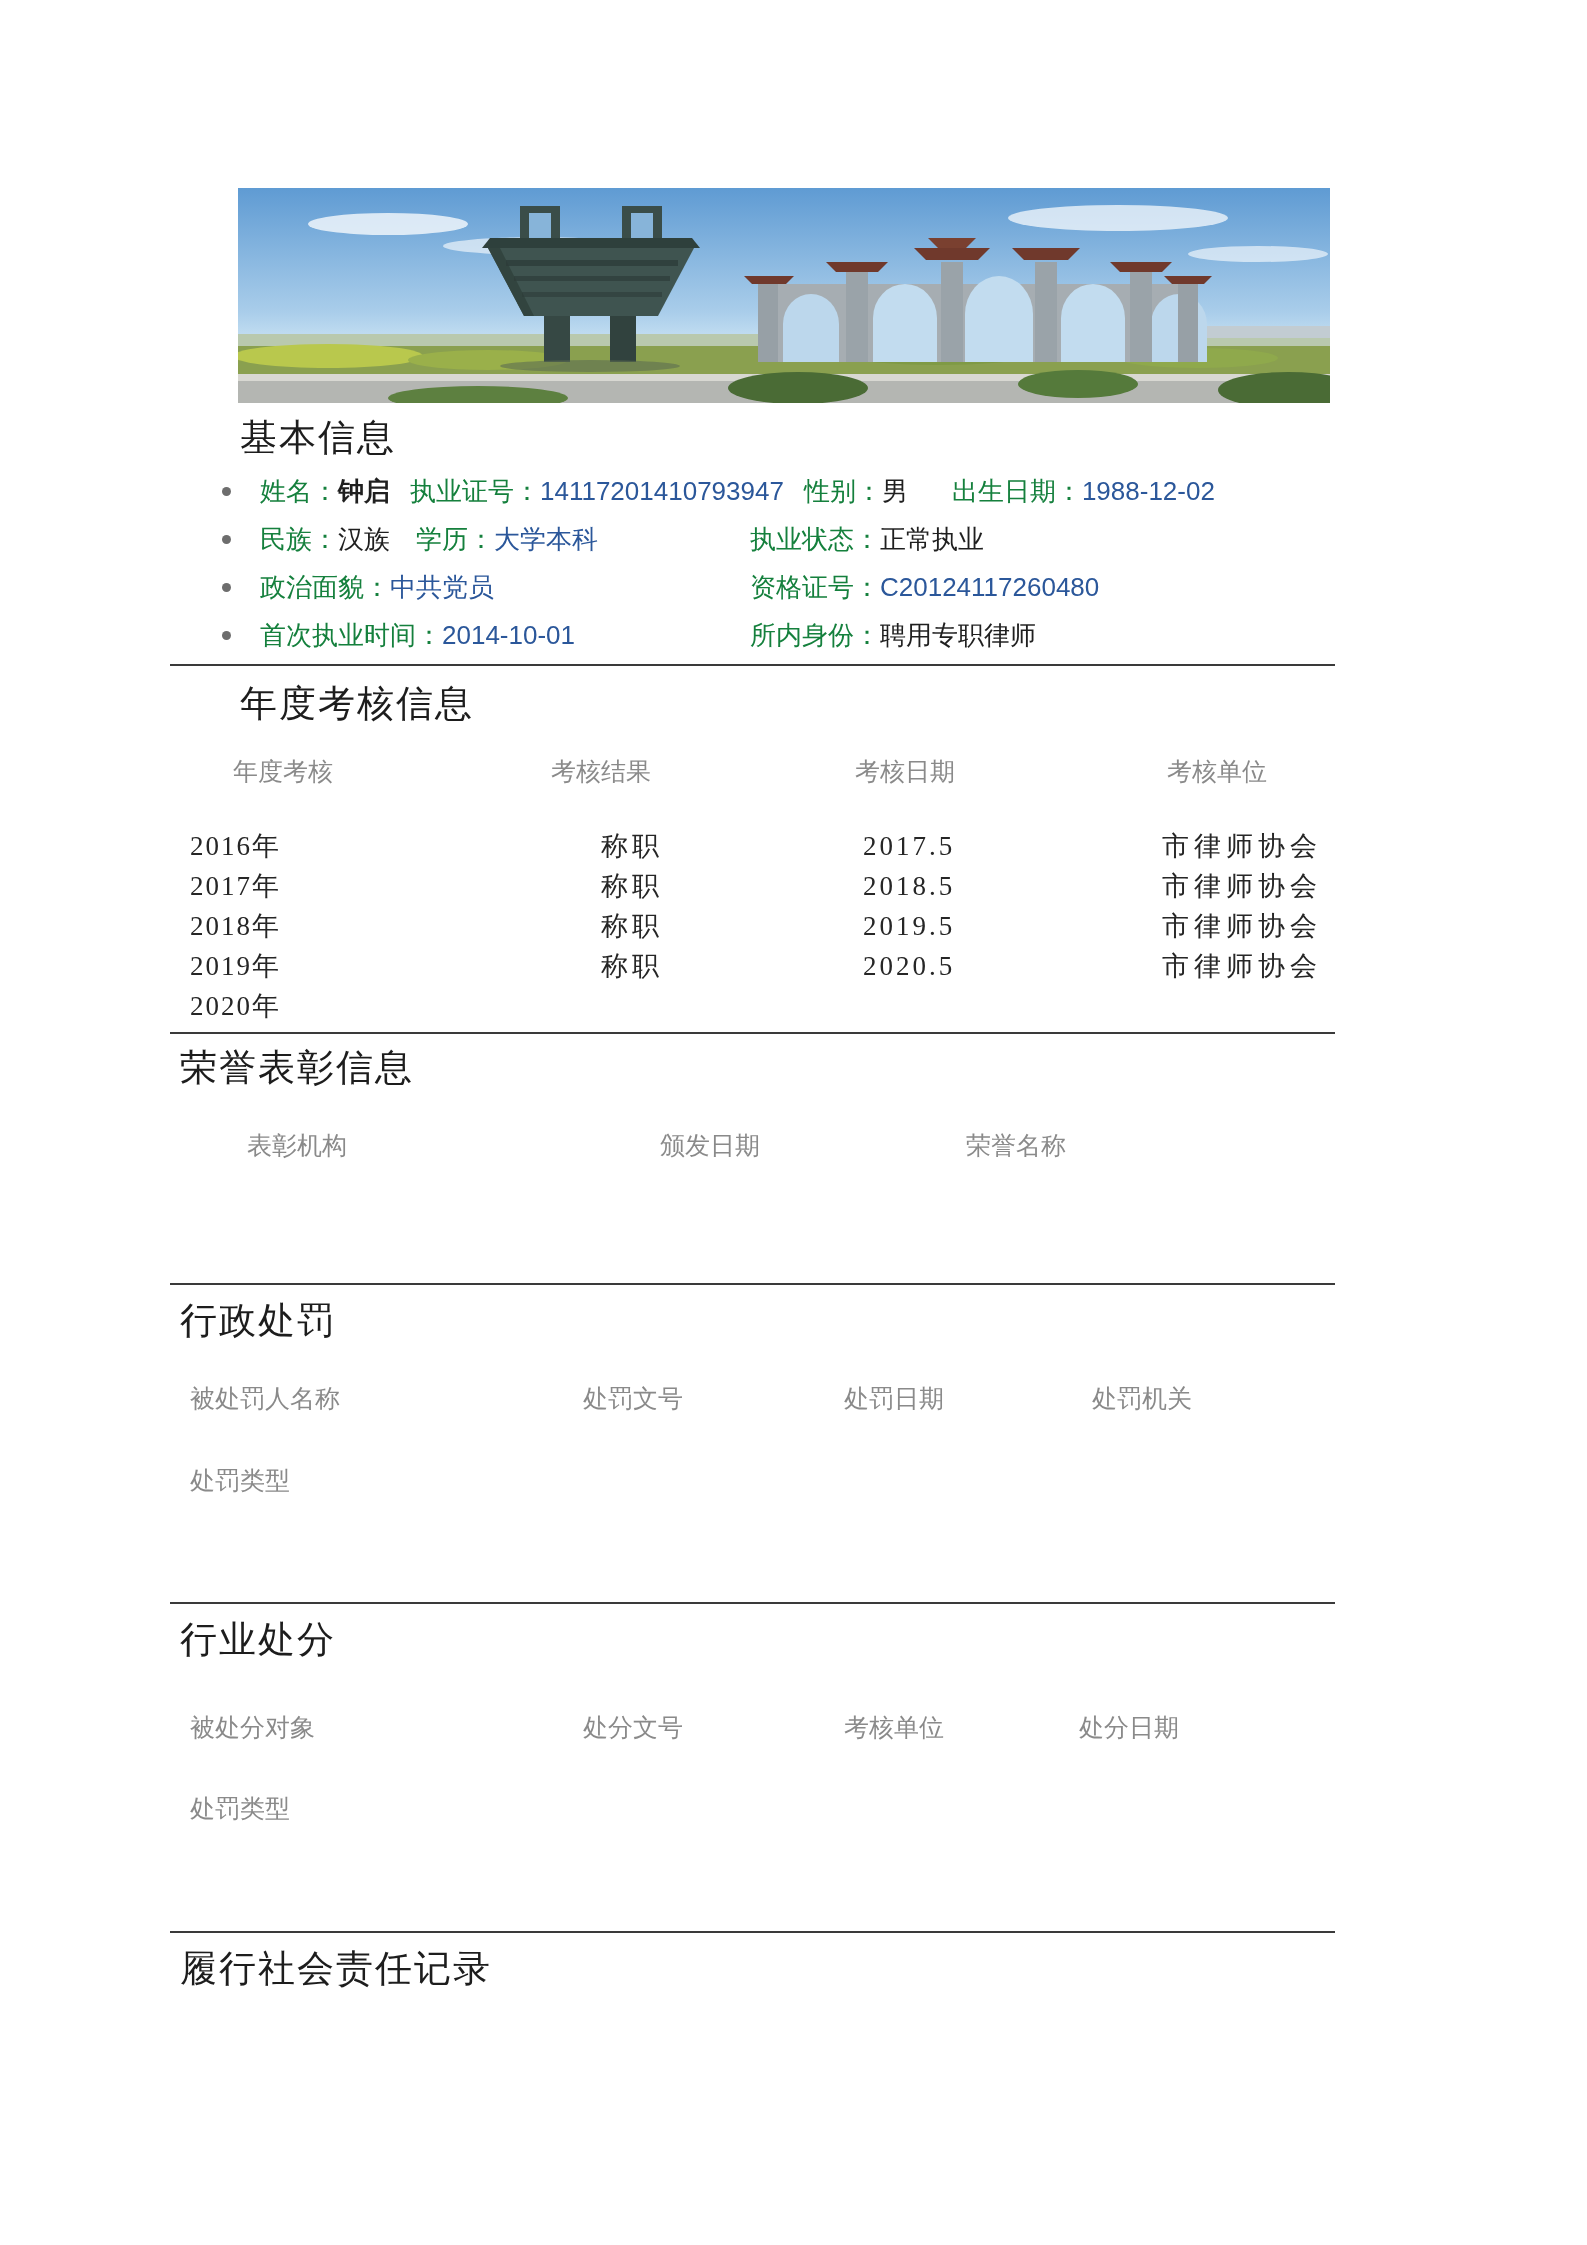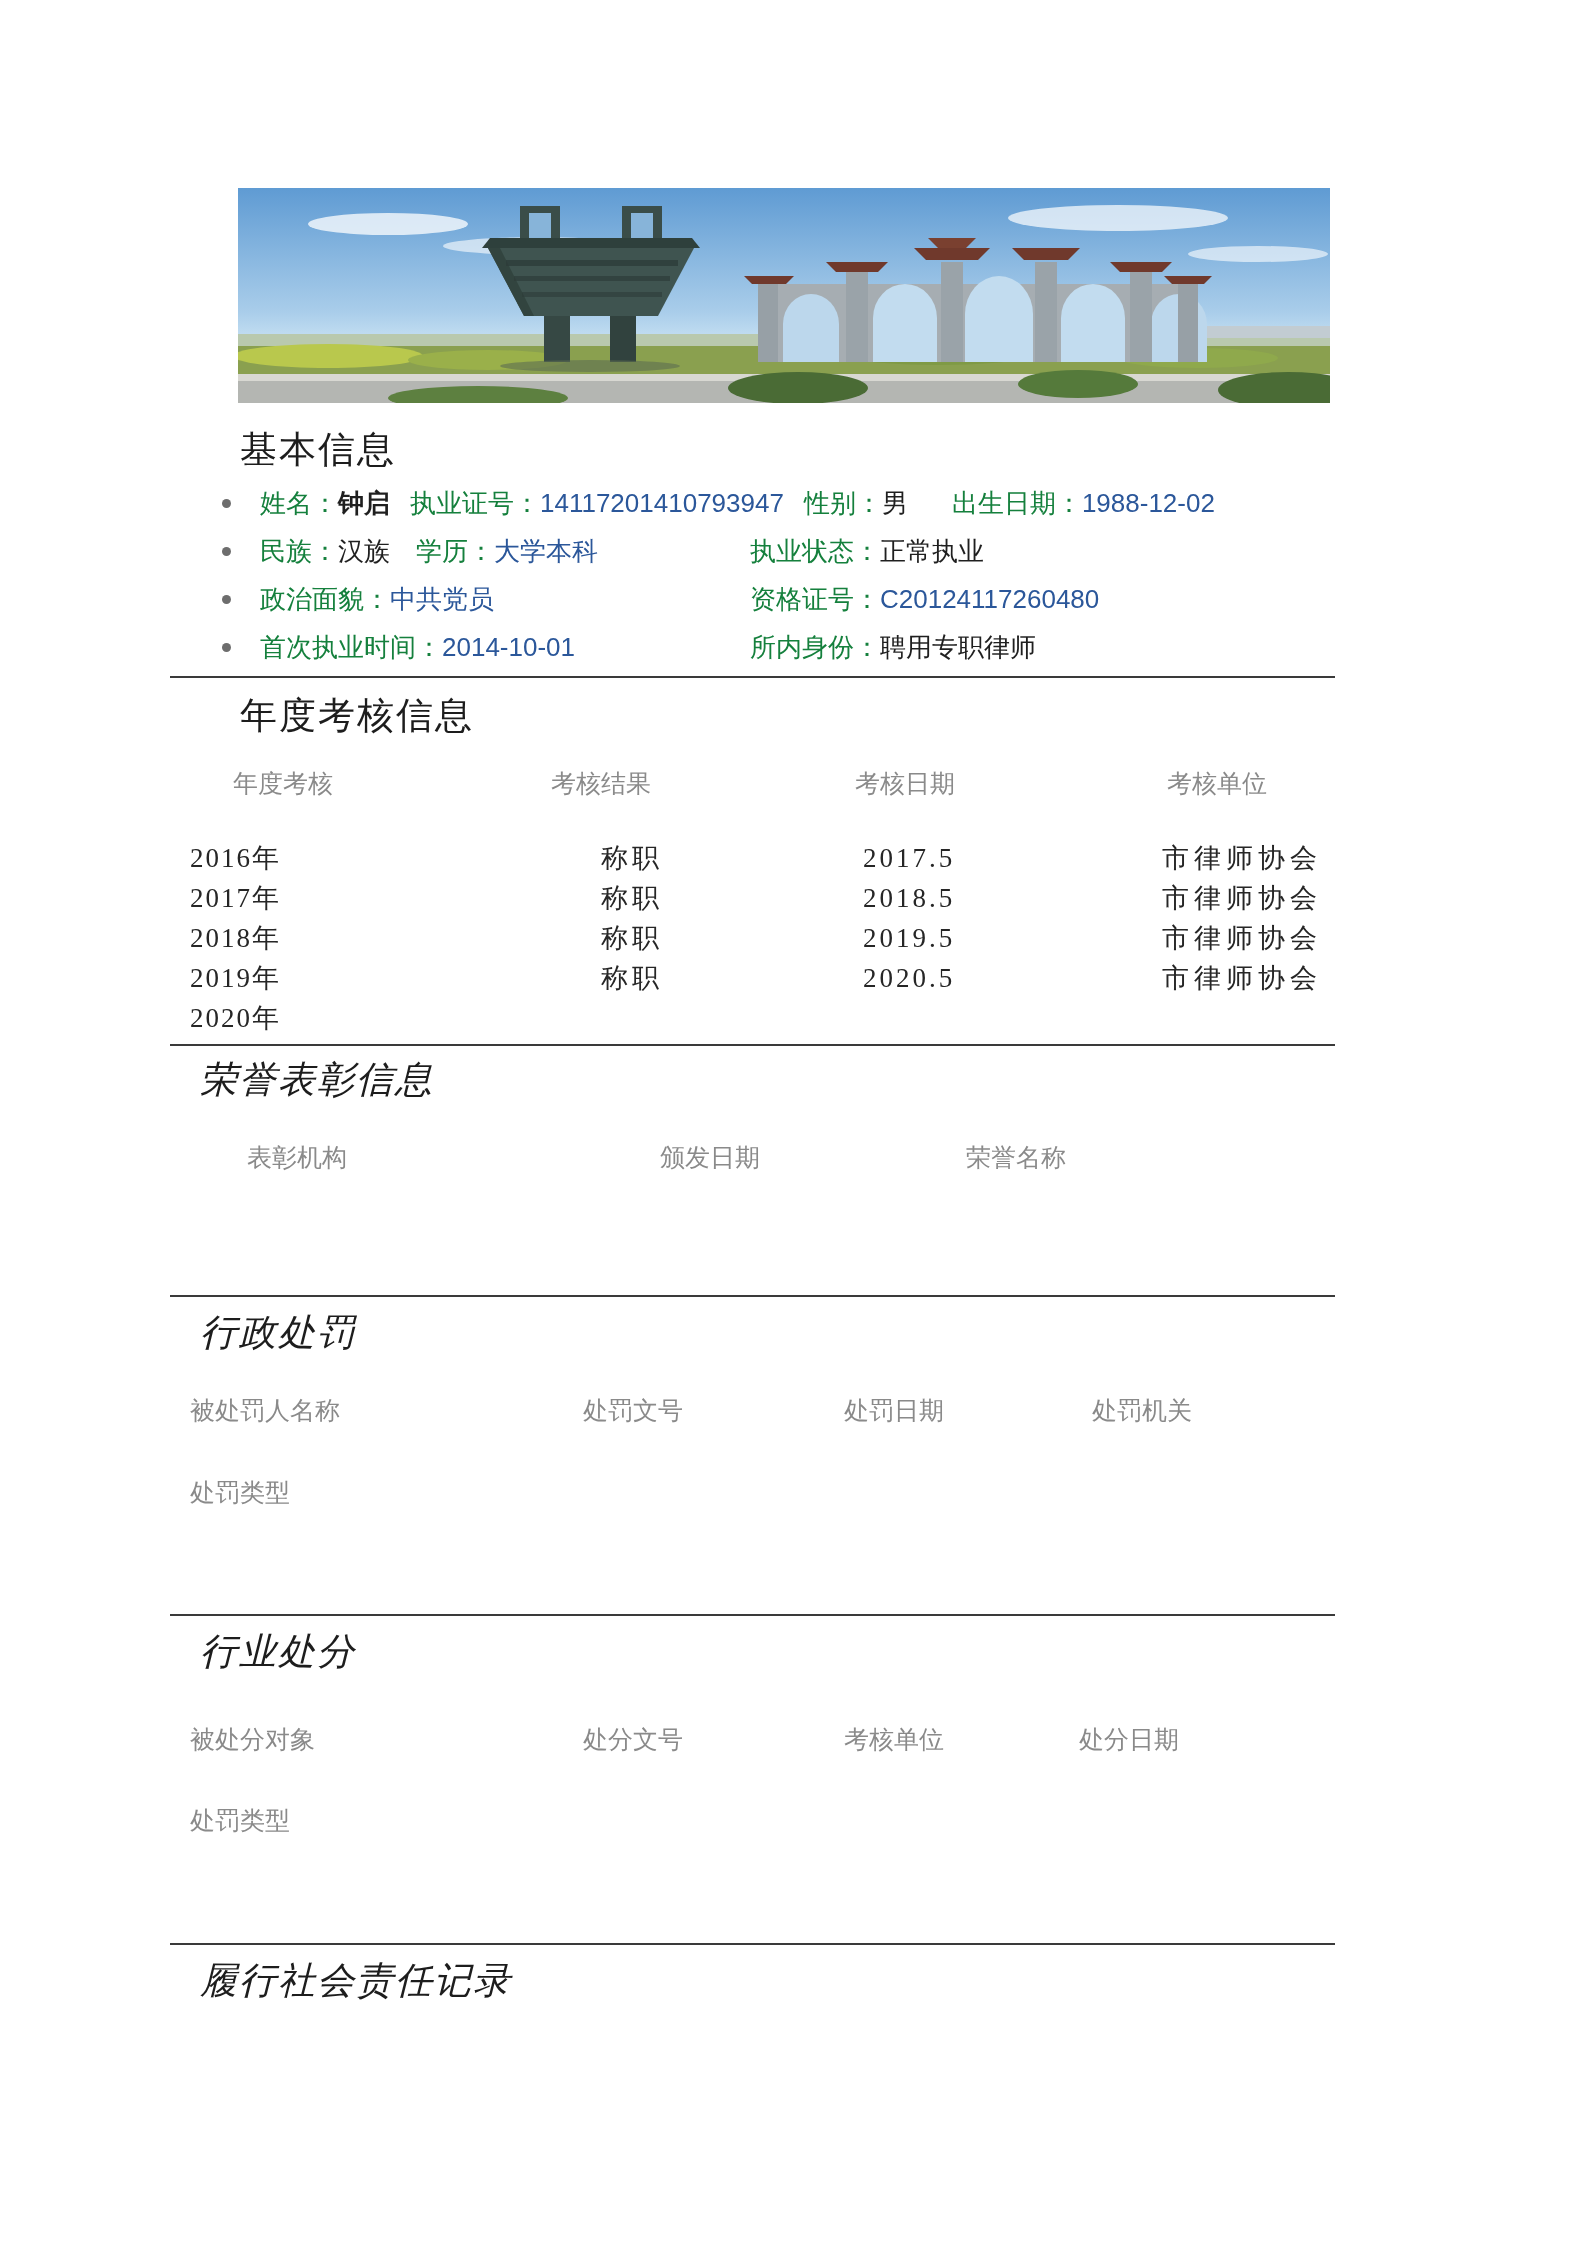--- a/index.html
+++ b/index.html
@@ -4,22 +4,22 @@
 <style>
   html,body{margin:0;padding:0;background:#ffffff;}
   body{width:1587px;height:2245px;overflow:hidden;font-family:"Liberation Sans",sans-serif;color:#1f1f1f;}
   .container{position:relative;margin-left:170px;width:1165px;}
 
   .photo{display:block;margin:188px 0 0 68px;width:1092px;height:215px;}
 
   .sec-title{margin:0;font-family:"Liberation Serif","DejaVu Serif",serif;font-weight:400;
              font-size:37px;line-height:48px;color:#1d1d1d;letter-spacing:2px;}
   .sec-title.indent{margin-left:70px;}
-  .sec-title.flush{margin-left:30px;font-style:italic;}
-  .t-basic{margin-top:24px;line-height:46px;}
+  .sec-title.flush{margin-left:10px;}
+  .t-basic{margin-top:12px;line-height:46px;}
   .t-assess{margin-top:14px;}
   .t-honor{margin-top:10px;}
   .t-admin{margin-top:12px;}
   .t-industry{margin-top:12px;}
   .t-social{margin-top:12px;}
 
   .info-row{display:flex;align-items:center;margin-left:52px;height:26px;font-size:26px;margin-top:22px;}
   .info-row.first{margin-top:17px;}
   .bullet{flex:0 0 auto;width:9px;height:9px;border-radius:50%;background:#6d6d6d;margin-right:29px;}
   .seg{white-space:nowrap;}

